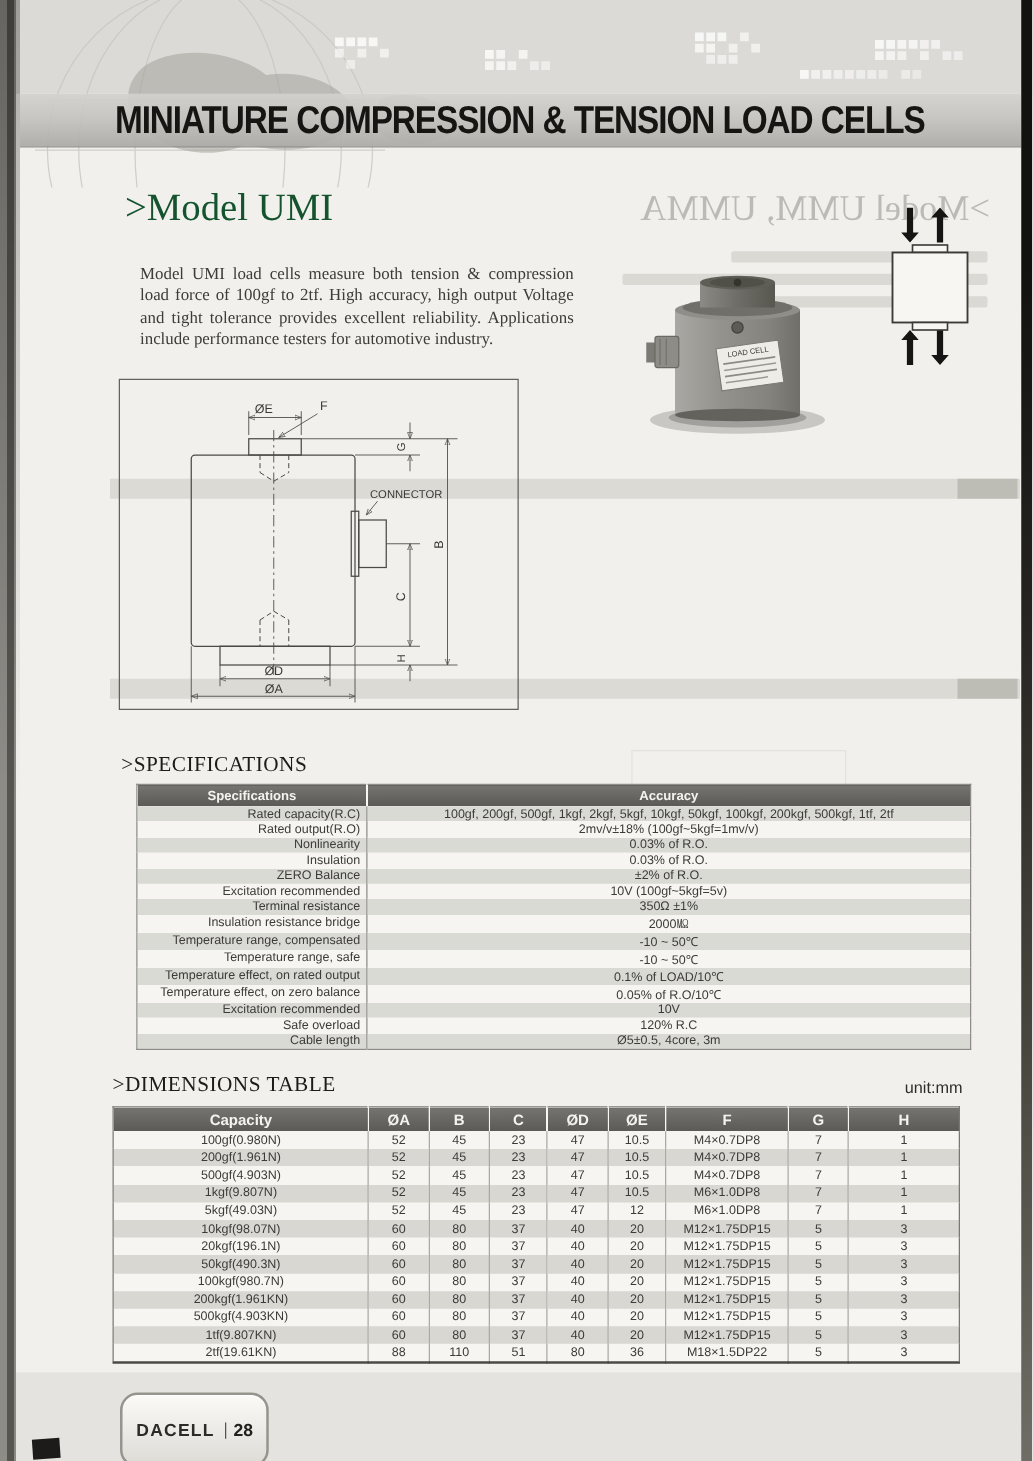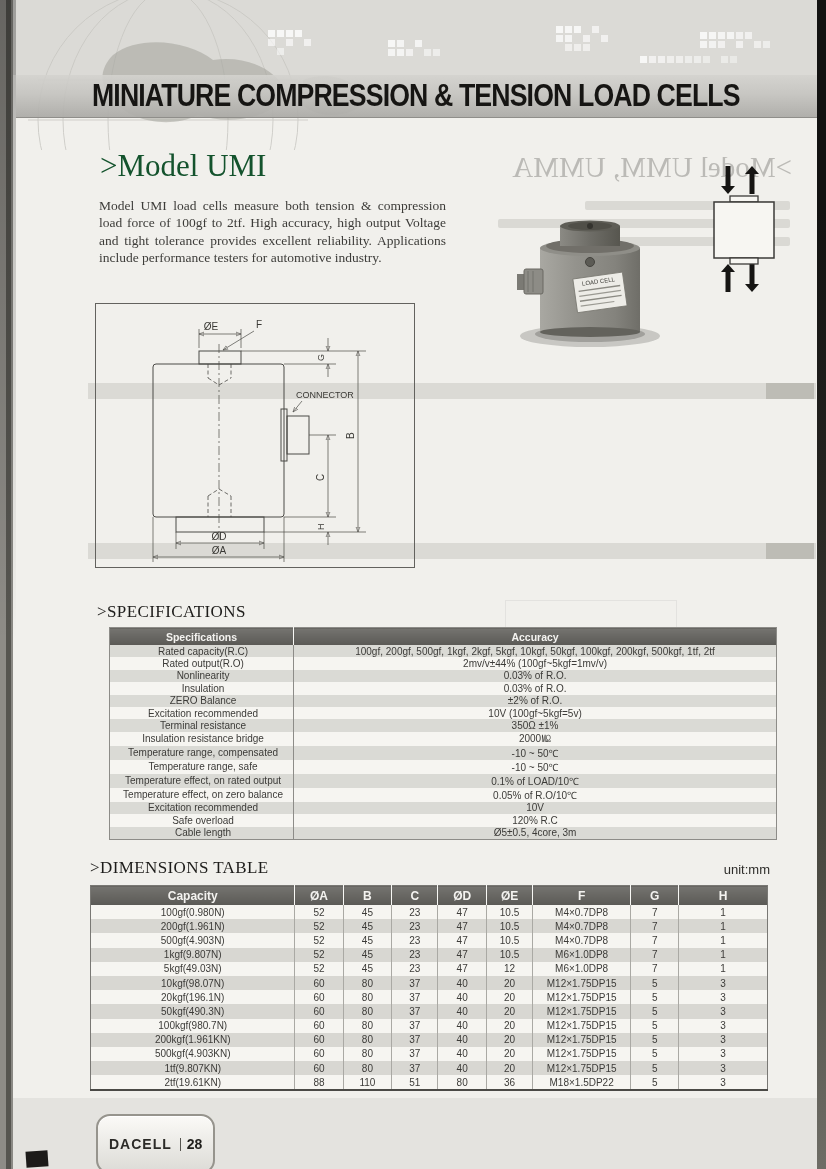--- a/index.html
+++ b/index.html
@@ -46,21 +46,21 @@
   .band-tag{position:absolute;width:48px;height:16px;background:#98978f;opacity:.45;z-index:1;left:766px;}
   .bt1{top:383px;} .bt2{top:543px;}
   .ghost{position:absolute;border:1px solid #6f6e68;opacity:.10;z-index:1;}
   .g1{left:505px;top:600px;width:170px;height:130px;}
   .g2{left:585px;top:735px;width:110px;height:70px;}
   .g3{left:470px;top:660px;width:34px;height:40px;}
 
   
   .model-heading{position:absolute;left:100px;top:148px;margin:0;z-index:3;
     font-family:"Liberation Serif",serif;font-size:31px;font-weight:400;color:#14532d;}
-  .description{position:absolute;left:95px;top:193px;width:347px;margin:4px;z-index:3;
+  .description{position:absolute;left:95px;top:193px;width:347px;margin:17px;z-index:3;
     font-family:"Liberation Serif",serif;font-size:13.5px;line-height:17.3px;color:#3d3c39;text-align:justify;}
   .sec-heading{position:absolute;margin:0;z-index:3;font-family:"Liberation Serif",serif;
     font-size:17px;font-weight:500;color:#1d1c1a;letter-spacing:.4px;}
   .spec-heading{left:97px;top:602px;}
   .dim-heading{left:90px;top:858px;}
   .unit-note{position:absolute;left:690px;top:862px;width:80px;text-align:right;z-index:3;
     font-size:13px;color:#2e2d2a;}
 
   
   .drawing-box{position:absolute;left:95px;top:303px;width:318px;height:263px;border:1px solid #63625e;z-index:3;background:transparent;}
@@ -77,21 +77,21 @@
 
   
   table{border-collapse:collapse;table-layout:fixed;position:absolute;z-index:3;background:#f6f5f1;}
   th{background:linear-gradient(180deg,#757470 0,#5a5955 100%);color:#f4f3f0;font-weight:600;
      border-right:1px solid rgba(255,255,255,.28);white-space:nowrap;overflow:hidden;}
   th:last-child{border-right:none;}
   td{color:#3c3b38;text-align:center;white-space:nowrap;overflow:hidden;padding:0 5px;}
   .spec-table{left:109px;top:627px;width:668px;font-size:10px;border:1px solid #8d8c88;}
   .spec-table th{height:15px;font-size:10.5px;}
   .spec-table td{height:12.4px;}
-  .spec-table td:first-child{text-align:center;padding-left:8px;border-right:1px solid #8d8c88;}
+  .spec-table td:first-child{text-align:right;padding-left:8px;border-right:1px solid #8d8c88;}
   .spec-table tbody tr:nth-child(odd){background:#dadad5;}
   .spec-table tbody tr:nth-child(even){background:#f6f5f1;}
   .dim-table{left:90px;top:885px;width:678px;font-size:10px;border:1px solid #797874;border-bottom:2px solid #4b4a46;}
   .dim-table th{height:17px;font-size:12px;}
   .dim-table td{height:14.2px;border-right:1px solid #aaa9a4;}
   .dim-table td:last-child{border-right:none;}
   .dim-table tbody tr:nth-child(odd){background:#f6f5f1;}
   .dim-table tbody tr:nth-child(even){background:#d8d7d2;}
 
   
@@ -280,21 +280,21 @@
           <th>Accuracy</th>
         </tr>
       </thead>
     <tbody>
         <tr>
           <td>Rated capacity(R.C)</td>
           <td>100gf, 200gf, 500gf, 1kgf, 2kgf, 5kgf, 10kgf, 50kgf, 100kgf, 200kgf, 500kgf, 1tf, 2tf</td>
         </tr>
         <tr>
           <td>Rated output(R.O)</td>
-          <td>2mv/v±44% (100gf~5kgf=1mv/v)</td>
+          <td>2mv/v±18% (100gf~5kgf=1mv/v)</td>
         </tr>
         <tr>
           <td>Nonlinearity</td>
           <td>0.03% of R.O.</td>
         </tr>
         <tr>
           <td>Insulation</td>
           <td>0.03% of R.O.</td>
         </tr>
         <tr>

